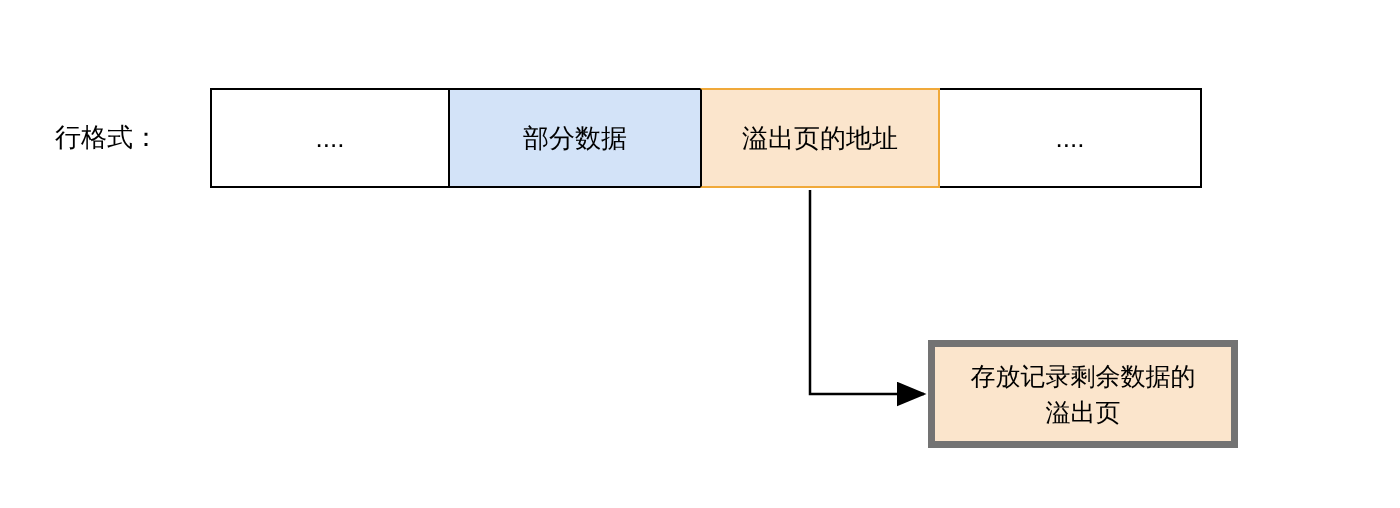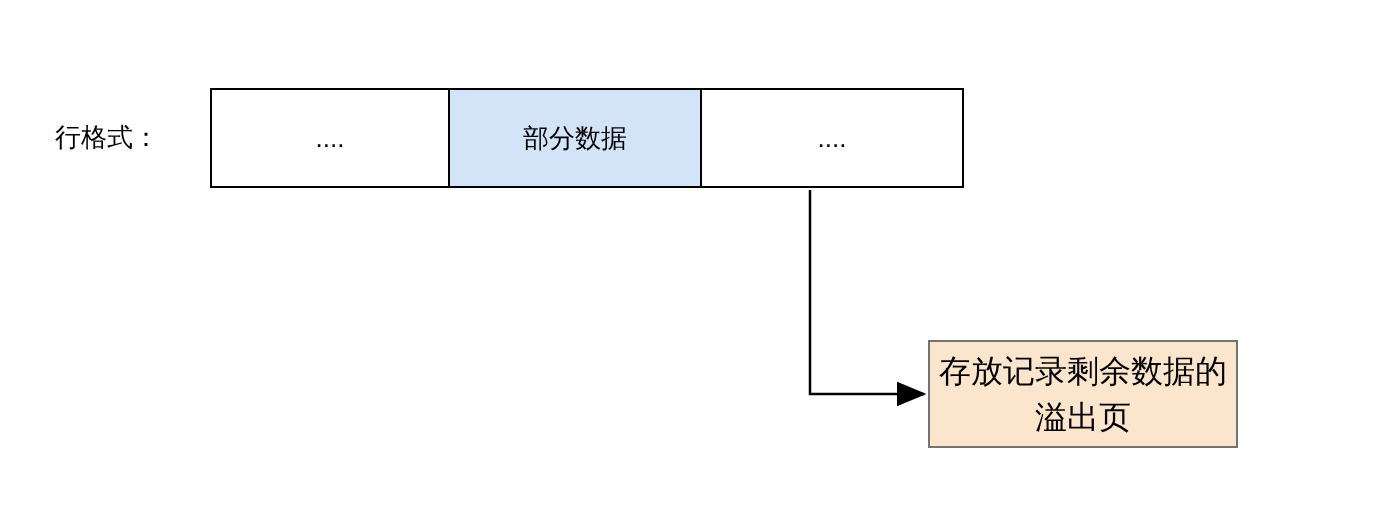--- a/index.html
+++ b/index.html
@@ -62,26 +62,26 @@
     border: 2px solid #000;
     border-left: none;
   }
   .overflow-box {
     position: absolute;
     left: 928px;
     top: 340px;
     width: 310px;
     height: 108px;
     background: #fbe5cc;
-    border: 2px solid #737373;
+    border: 7px solid #737373;
     display: flex;
     align-items: center;
     justify-content: center;
     text-align: center;
-    font-size: 32px;
+    font-size: 25px;
     color: #000;
     line-height: 1.45;
     box-sizing: border-box;
     padding: 4px 8px;
   }
   svg.arrow {
     position: absolute;
     left: 0;
     top: 0;
     width: 1400px;
@@ -92,20 +92,21 @@
 </head>
 <body>
 
 <div class="canvas">
 
   <div class="label-title">行格式：</div>
 
   <div class="row">
     <div class="cell cell-plain">....</div>
     <div class="cell cell-blue">部分数据</div>
+    <div class="cell cell-orange-addr">溢出页的地址</div>
     <div class="cell cell-plain-right">....</div>
   </div>
 
   <svg class="arrow">
     <defs>
       <marker id="arrowhead" markerWidth="12" markerHeight="10" refX="11" refY="5" orient="auto">
         <polygon points="0 0, 12 5, 0 10" fill="#000"></polygon>
       </marker>
     </defs>
     <path d="M 810 190 L 810 394 L 924 394" stroke="#000" stroke-width="2.5" fill="none" marker-end="url(#arrowhead)"></path>

